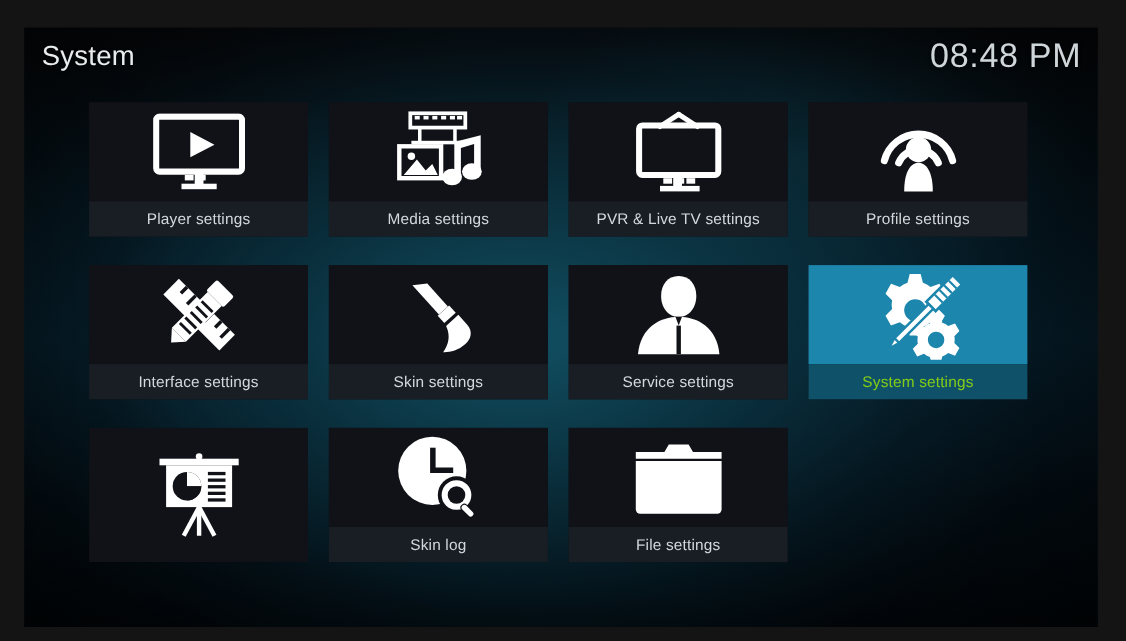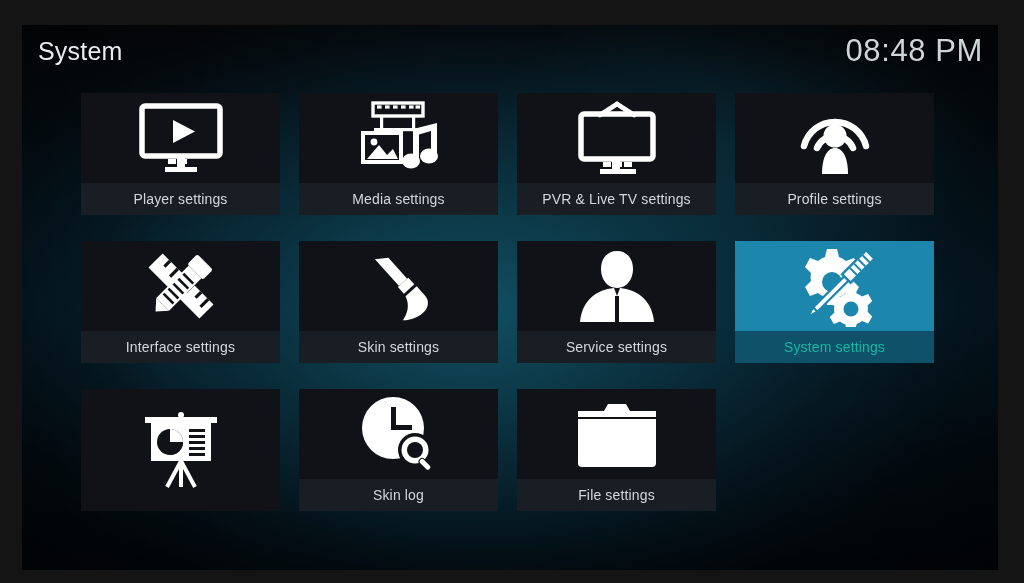--- a/index.html
+++ b/index.html
@@ -123,21 +123,21 @@
     white-space: nowrap;
     overflow: hidden;
   }
 
   
   .tile.selected .icon-area {
     background: #1d86ad;
   }
   .tile.selected .label {
     background: #0f5168;
-    color: #14b8a6;
+    color: #84cc16;
   }
 
   .tile svg { display: block; }
   .tile .icon-area svg path,
   .tile .icon-area svg rect,
   .tile .icon-area svg circle,
   .tile .icon-area svg polygon,
   .tile .icon-area svg ellipse,
   .tile .icon-area svg line { shape-rendering: geometricPrecision; }
 </style>

